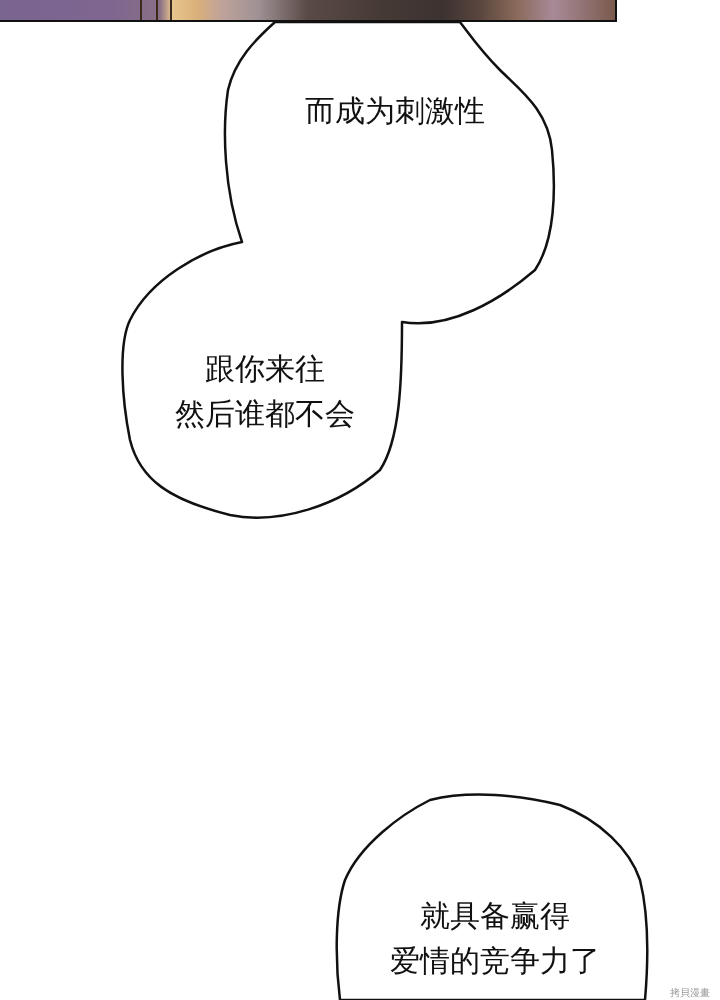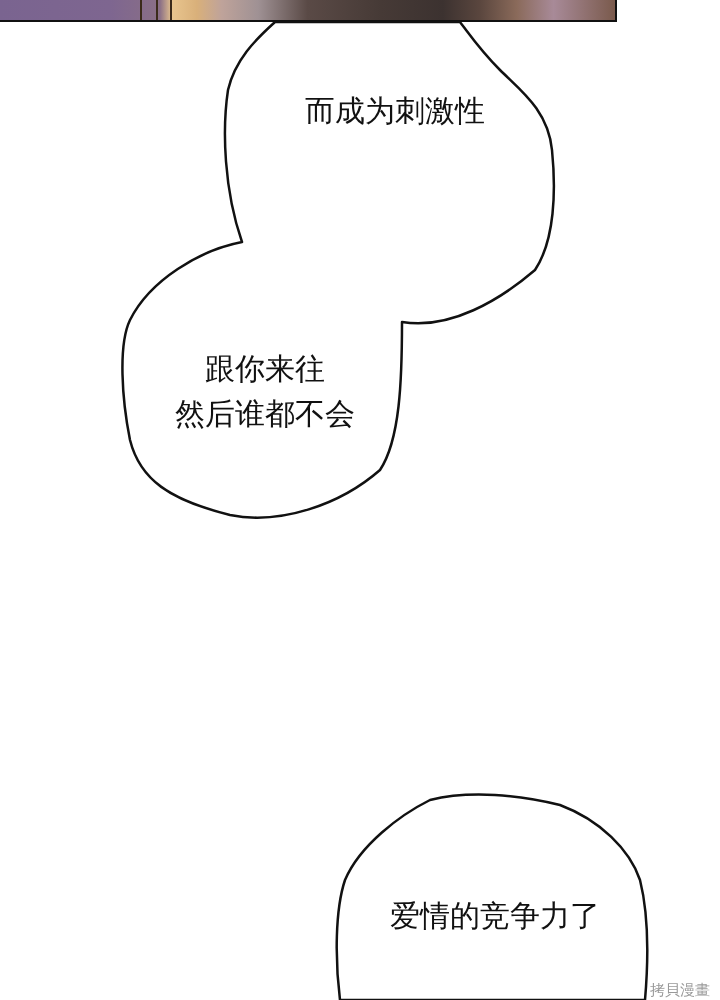--- a/index.html
+++ b/index.html
@@ -2,21 +2,21 @@
 <html><head>
 <meta charset="utf-8">
 <style>
   html, body { margin: 0; padding: 0; background: #ffffff; }
   body { width: 720px; height: 1000px; position: relative; overflow: hidden; font-family: "DejaVu Sans", sans-serif; }
   .panel-strip { position: absolute; left: 0; top: 0; width: 617px; height: 22px; border-bottom: 2px solid #111; border-right: 2px solid #111; box-sizing: border-box; overflow: hidden;
     background: linear-gradient(90deg, #7a6490 0%, #7e6690 18%, #8a6f86 26%, #e8c58e 28%, #d9b07a 32%, #bfa39a 36%, #9f9194 42%, #5a4a46 50%, #463a36 62%, #3c3230 72%, #5a463e 78%, #8a6a5a 84%, #a88a98 90%, #7a5a4c 100%); }
   .panel-strip .hair { position: absolute; top: 0; width: 2px; height: 22px; background: #3a2a1a; }
   svg.bubbles { position: absolute; left: 0; top: 0; }
   .text { position: absolute; text-align: center; color: #111; font-size: 30px; line-height: 45px; font-family: "DejaVu Sans", sans-serif; white-space: nowrap; }
-  .watermark { position: absolute; right: 10px; bottom: 0px; font-size: 15px; color: #999; font-family: "DejaVu Sans", sans-serif; }
+  .watermark { position: absolute; right: 10px; bottom: 0px; font-size: 10px; color: #999; font-family: "DejaVu Sans", sans-serif; }
 </style>
 </head>
 <body>
 
 <div class="panel-strip">
   <div class="hair" style="left:140px"></div>
   <div class="hair" style="left:156px"></div>
   <div class="hair" style="left:170px"></div>
 </div>
 
@@ -34,16 +34,17 @@
 <div class="text" style="left:250px; top:88px; width:290px;">
   <div>而成为刺激性</div>
 </div>
 
 <div class="text" style="left:140px; top:346px; width:250px;">
   <div>跟你来往</div>
   <div>然后谁都不会</div>
 </div>
 
 <div class="text" style="left:345px; top:893px; width:300px;">
+  <div>就具备赢得</div>
   <div>爱情的竞争力了</div>
 </div>
 
 <div class="watermark">拷貝漫畫</div>
 
 </body></html>

